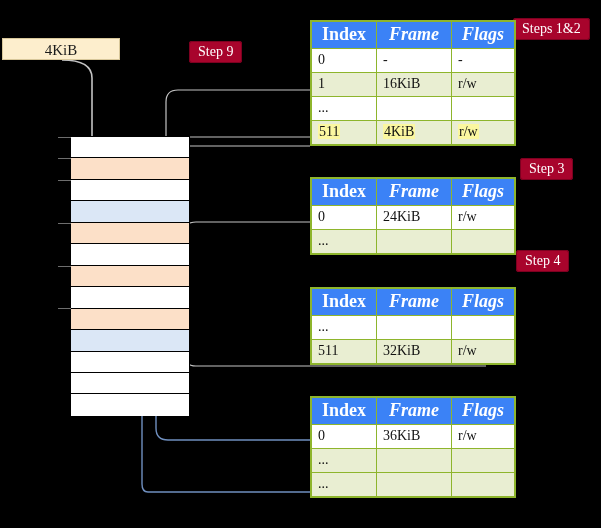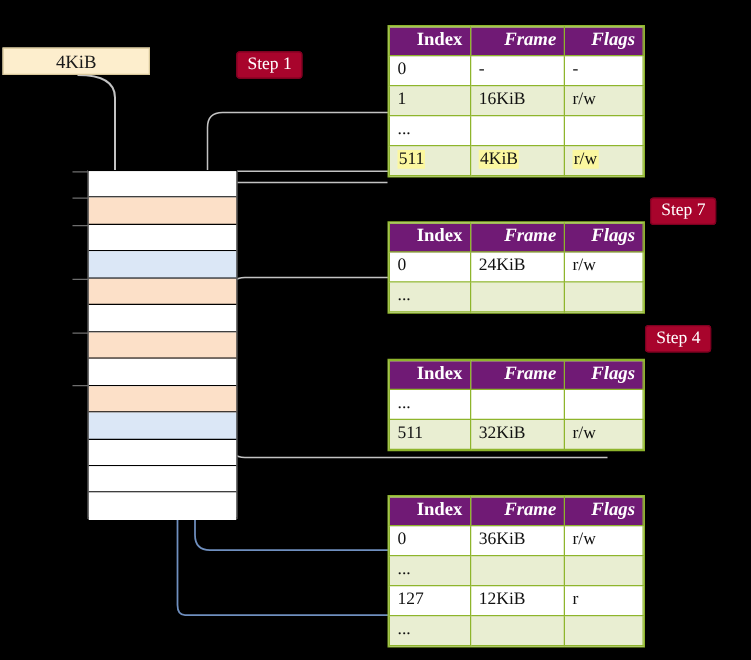--- a/index.html
+++ b/index.html
@@ -56,21 +56,21 @@
     font-size: 14px;
     line-height: 19px;
     padding: 1px 9px 2px 9px;
     border-radius: 3px;
     white-space: nowrap;
     box-shadow: 0 0 0 1px #7d0020 inset;
   }
   .pill-step0  { left: 189px; top: 41px; }
   .pill-step12 { left: 513px; top: 18px; }
   .pill-step3  { left: 520px; top: 158px; }
-  .pill-step4  { left: 516px; top: 260px; }
+  .pill-step4  { left: 516px; top: 250px; }
 
   
   #memcol {
     position: absolute;
     left: 70px;
     top: 136px;
     width: 120px;
     height: 279px;
     border: 1px solid #000000;
     box-sizing: border-box;
@@ -98,27 +98,27 @@
   
   .ptable {
     position: absolute;
     border-collapse: collapse;
     background: #ffffff;
     font-size: 14px;
     color: #111111;
     box-shadow: 0 0 0 1px #8eb52c;
   }
   .ptable th {
-    background: #701a75;
+    background: #3b82f6;
     color: #ffffff;
     font-weight: bold;
-    text-align: right;
+    text-align: center;
     padding: 2px 6px 3px 6px;
     border: 1px solid #8eb52c;
-    font-size: 15px;
+    font-size: 18px;
   }
   .ptable td {
     padding: 2px 6px 3px 6px;
     border: 1px solid #8eb52c;
     text-align: left;
     height: 18px;
     vertical-align: middle;
   }
   .ptable tr.shade td { background: #e9eed2; }
   .ptable tr.plain td { background: #ffffff; }
@@ -162,22 +162,23 @@
 
     <path d="M 486,366 L 196,366 Q 184,366 184,354 L 184,310" fill="none" stroke="#c3c3c3" stroke-width="1.2" marker-end="url(#ah-gray-up)"></path>
 
     <path d="M 486,440 L 168,440 Q 156,440 156,428 L 156,328" fill="none" stroke="#6f8fbf" stroke-width="1.4" marker-end="url(#ah-blue)"></path>
 
     <path d="M 486,492 L 148,492 Q 142,492 142,484 L 142,204" fill="none" stroke="#6f8fbf" stroke-width="1.4" marker-end="url(#ah-blue)"></path>
   </svg>
 
   <div class="va-box">4KiB</div>
 
-  <div class="pill pill-step0">Step 1</div>
-  <div class="pill pill-step3">Step 7</div>
+  <div class="pill pill-step0">Step 9</div>
+  <div class="pill pill-step12">Steps 1&amp;2</div>
+  <div class="pill pill-step3">Step 3</div>
   <div class="pill pill-step4">Step 4</div>
 
   <div id="memcol">
     <div class="memrow"></div>
     <div class="memrow orange"></div>
     <div class="memrow"></div>
     <div class="memrow blue"></div>
     <div class="memrow orange"></div>
     <div class="memrow"></div>
     <div class="memrow orange"></div>
@@ -284,25 +285,20 @@
       <tr class="plain">
         <td>0</td>
         <td>36KiB</td>
         <td>r/w</td>
       </tr>
       <tr class="shade">
         <td>...</td>
         <td></td>
         <td></td>
       </tr>
-      <tr class="plain">
-        <td>127</td>
-        <td>12KiB</td>
-        <td>r</td>
-      </tr>
       <tr class="shade">
         <td>...</td>
         <td></td>
         <td></td>
       </tr>
     </tbody>
   </table>
 
 </div>
 

